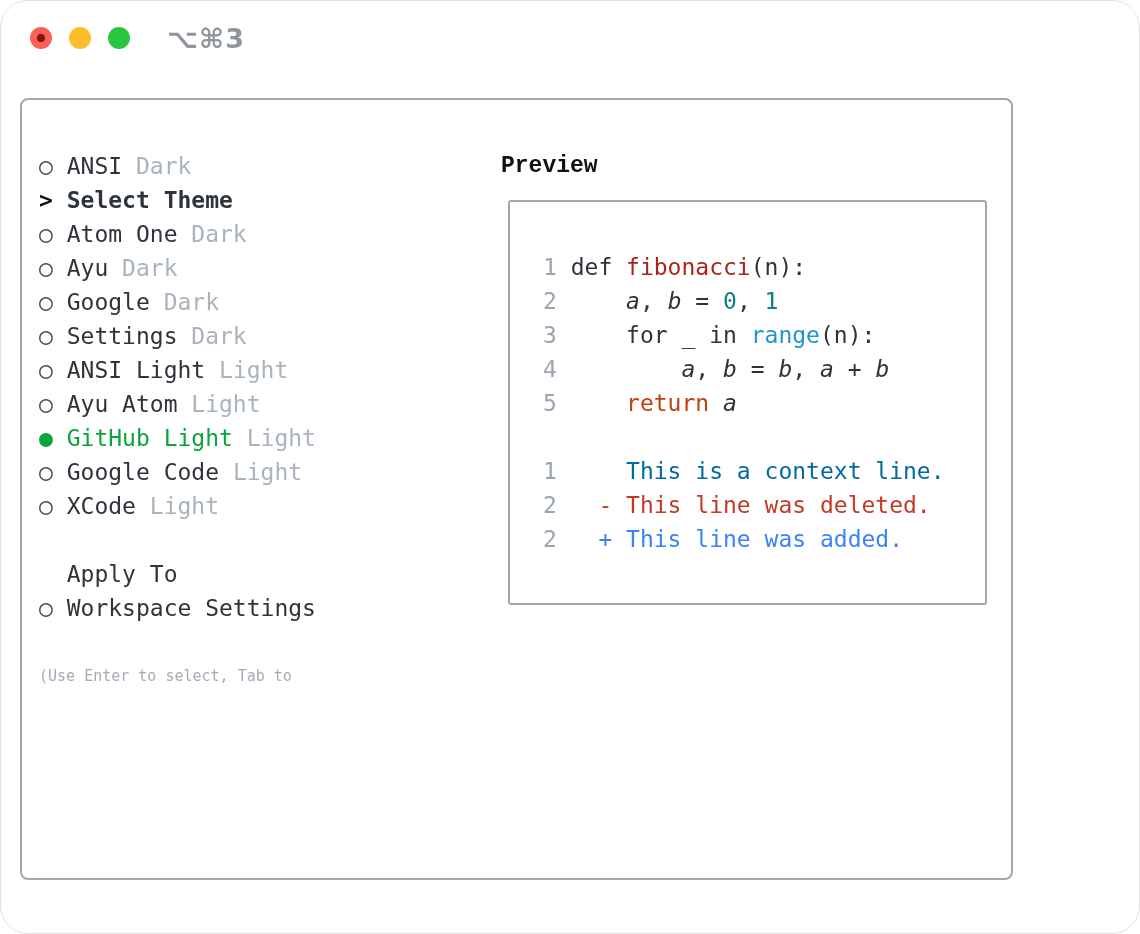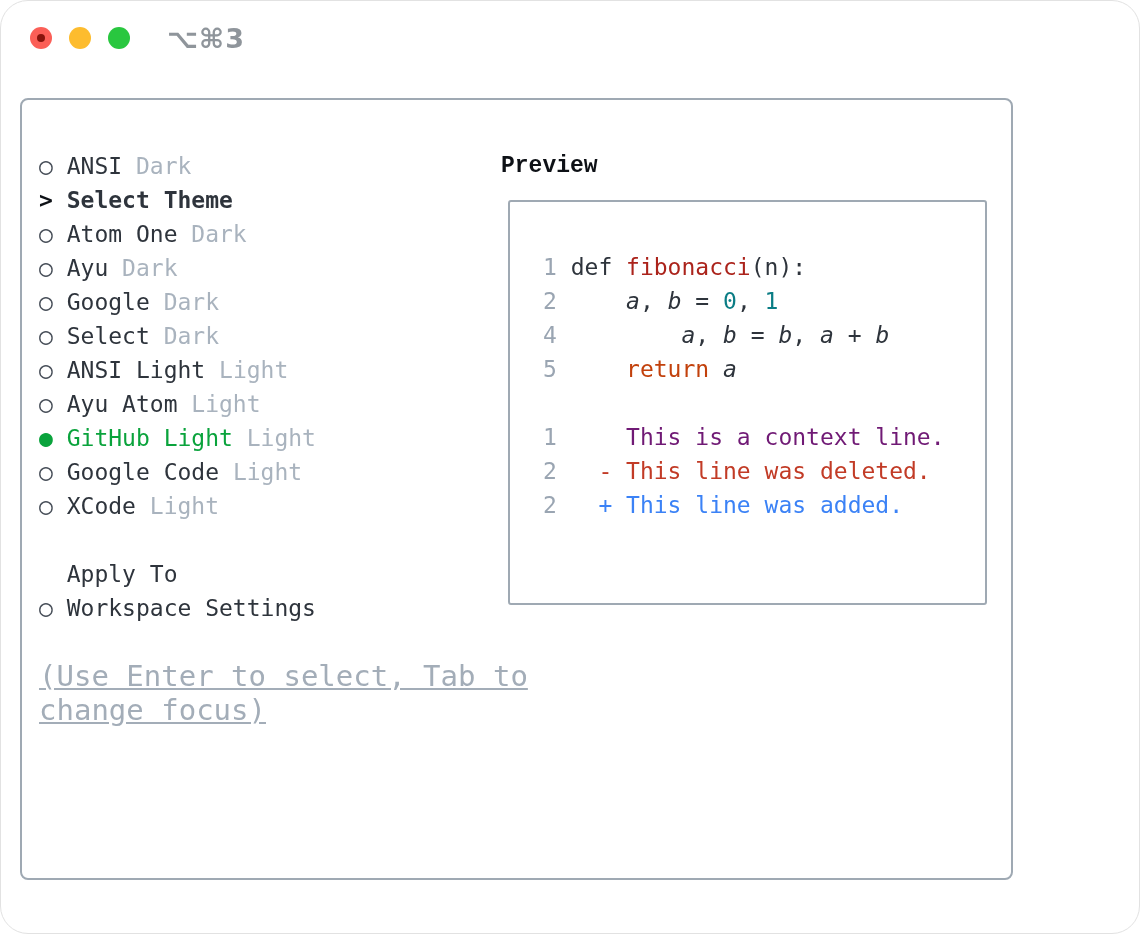--- a/index.html
+++ b/index.html
@@ -41,21 +41,21 @@
   .row { white-space:pre; font-size:23px; line-height:34px; height:34px; color:var(--text_dark); }
   .row .mark { color:var(--marker_gray); }
   .row .nm   { color:var(--text_dark); }
   .row .sfx  { color:var(--suffix_gray); }
   .row.sel .mark, .row.sel .nm { color:var(--accent_green); }
   .row.hdr   { font-weight:bold; color:var(--header_dark); }
   .row.hdr .mark { color:var(--header_dark); }
   .subhdr { color:var(--header_dark);margin-top:44px; }
   .apply-list { margin-top:34px; }
   .hint-block { margin-top:34px; }
-  .hint-line { white-space:pre; font-size:29px; line-height:34px; height:34px; color:var(--hint_gray);text-decoration:underline; }
+  .hint-line { white-space:pre; font-size:15px; line-height:34px; height:34px; color:var(--hint_gray); }
 
   
   .preview-title {
     position:absolute; left:479px; top:49px;
     font-size:23px; line-height:34px; font-weight:bold; color:var(--header_dark);font-family:Liberation Mono, monospace;
   }
   .preview-box {
     position:absolute; left:486px; top:100px;
     width:479px; height:405px;
     border:2px solid var(--panel_border);
@@ -80,47 +80,47 @@
 
   <div class="panel">
 
     <div class="left-col">
       <div id="theme-list">
           <div class="row"><span class="mark">○ </span><span class="nm">ANSI</span><span class="sfx"> Dark</span></div>
           <div class="row hdr"><span class="mark">&gt; </span><span class="nm">Select Theme</span></div>
           <div class="row"><span class="mark">○ </span><span class="nm">Atom One</span><span class="sfx"> Dark</span></div>
           <div class="row"><span class="mark">○ </span><span class="nm">Ayu</span><span class="sfx"> Dark</span></div>
           <div class="row"><span class="mark">○ </span><span class="nm">Google</span><span class="sfx"> Dark</span></div>
-          <div class="row"><span class="mark">○ </span><span class="nm">Select</span><span class="sfx"> Dark</span></div>
+          <div class="row"><span class="mark">○ </span><span class="nm">Settings</span><span class="sfx"> Dark</span></div>
           <div class="row"><span class="mark">○ </span><span class="nm">ANSI Light</span><span class="sfx"> Light</span></div>
           <div class="row"><span class="mark">○ </span><span class="nm">Ayu Atom</span><span class="sfx"> Light</span></div>
           <div class="row sel"><span class="mark">● </span><span class="nm">GitHub Light</span><span class="sfx"> Light</span></div>
           <div class="row"><span class="mark">○ </span><span class="nm">Google Code</span><span class="sfx"> Light</span></div>
           <div class="row"><span class="mark">○ </span><span class="nm">XCode</span><span class="sfx"> Light</span></div>
         </div>
       <div id="apply-list" class="apply-list">
           <div class="row"><span class="mark">  </span><span class="nm subhdr">Apply To</span></div>
           <div class="row"><span class="mark">○ </span><span class="nm">Workspace Settings</span></div>
         </div>
       <div id="hint-block" class="hint-block">
           <div class="hint-line">(Use Enter to select, Tab to</div>
-          <div class="hint-line">change focus)</div>
         </div>
     </div>
 
     <div class="preview-title">Preview</div>
 
     <div class="preview-box">
       <div id="preview-lines">
           <div class="pline"><span class="lnum"></span></div>
           <div class="pline"><span class="lnum">1</span><span style="color: rgb(46, 52, 60);">def </span><span style="color: rgb(171, 35, 27);">fibonacci</span><span style="color: rgb(46, 52, 60);">(n):</span></div>
           <div class="pline"><span class="lnum">2</span><span style="color: rgb(46, 52, 60);">    </span><span style="color: rgb(46, 52, 60); font-style: italic;">a</span><span style="color: rgb(46, 52, 60);">, </span><span style="color: rgb(46, 52, 60); font-style: italic;">b</span><span style="color: rgb(46, 52, 60);"> = </span><span style="color: rgb(11, 125, 133);">0</span><span style="color: rgb(46, 52, 60);">, </span><span style="color: rgb(11, 125, 133);">1</span></div>
+          <div class="pline"><span class="lnum">3</span><span style="color: rgb(46, 52, 60);">    for _ in </span><span style="color: rgb(30, 150, 210);">range</span><span style="color: rgb(46, 52, 60);">(n):</span></div>
           <div class="pline"><span class="lnum">4</span><span style="color: rgb(46, 52, 60);">        </span><span style="color: rgb(46, 52, 60); font-style: italic;">a</span><span style="color: rgb(46, 52, 60);">, </span><span style="color: rgb(46, 52, 60); font-style: italic;">b</span><span style="color: rgb(46, 52, 60);"> = </span><span style="color: rgb(46, 52, 60); font-style: italic;">b</span><span style="color: rgb(46, 52, 60);">, </span><span style="color: rgb(46, 52, 60); font-style: italic;">a</span><span style="color: rgb(46, 52, 60);"> + </span><span style="color: rgb(46, 52, 60); font-style: italic;">b</span></div>
           <div class="pline"><span class="lnum">5</span><span style="color: #c2410c;">    return </span><span style="color: rgb(46, 52, 60); font-style: italic;">a</span></div>
           <div class="pline"><span class="lnum"></span></div>
-          <div class="pline"><span class="lnum">1</span><span style="color: #701a75;">    This is a context line.</span></div>
+          <div class="pline"><span class="lnum">1</span><span style="color: #0369a1;">    This is a context line.</span></div>
           <div class="pline"><span class="lnum">2</span><span style="color: rgb(194, 59, 38);">  - This line was deleted.</span></div>
           <div class="pline"><span class="lnum">2</span><span style="color: #3b82f6;">  + This line was added.</span></div>
         </div>
     </div>
 
   </div>
 </div>
 
 </body></html>

